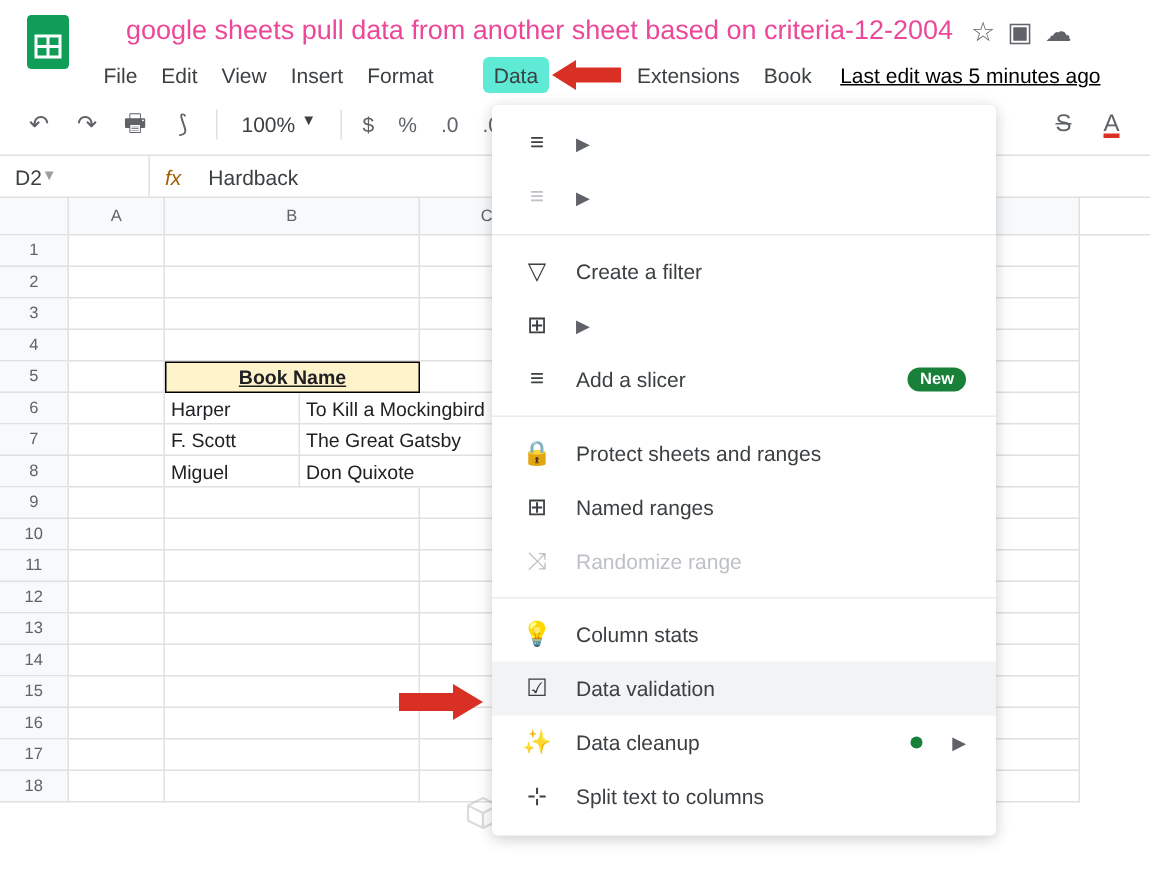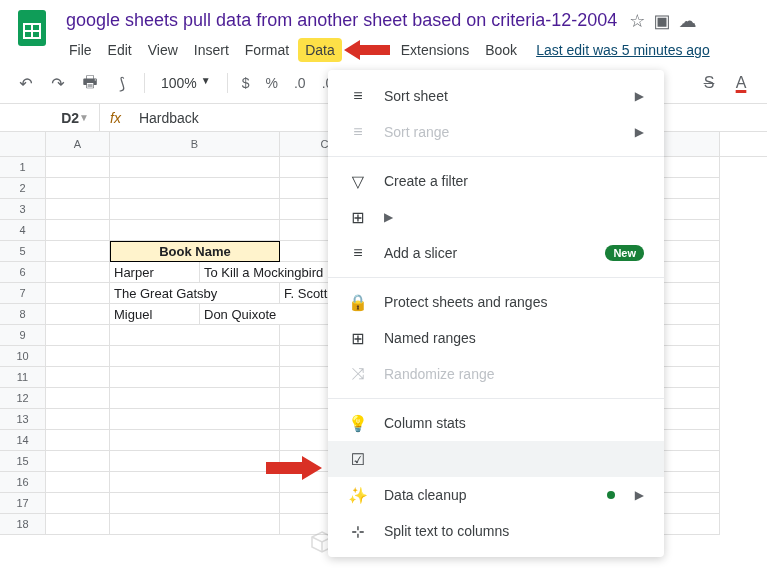--- a/index.html
+++ b/index.html
@@ -2,49 +2,49 @@
 <html><head>
 <meta charset="utf-8">
 <style>
 * { box-sizing: border-box; margin: 0; padding: 0; font-family: Arial, sans-serif; }
 body { background: #fff; width: 767px; height: 580px; overflow: hidden; position: relative; }
 
 .header { display: flex; align-items: flex-start; padding: 8px 12px 0; gap: 10px; }
 .logo { width: 40px; height: 40px; display: flex; align-items: center; justify-content: center; }
 .doc-info { flex: 1; }
 .doc-title-row { display: flex; align-items: center; gap: 8px; }
-.doc-title { font-size: 18px; color: #4c1d95; padding: 2px 4px; }
+.doc-title { font-size: 18px; color: #ec4899; padding: 2px 4px; margin-left: 18px; }
 .star-icon, .move-icon, .cloud-icon { color: #5f6368; font-size: 18px; }
 .menubar { display: flex; gap: 2px; margin-top: 4px; align-items: center; }
 .menu-item { padding: 4px 7px; font-size: 14px; color: #3c4043; cursor: pointer; border-radius: 4px; }
-.menu-item.active { background: #fde047; }
-.last-edit { font-size: 14px; color: #0c4a6e; text-decoration: underline; margin-left: 10px; white-space: nowrap; }
+.menu-item.active { background: #5eead4; margin-left: 24px; }
+.last-edit { font-size: 14px; color: #000000; text-decoration: underline; margin-left: 10px; white-space: nowrap; }
 
 .toolbar { display: flex; align-items: center; gap: 4px; padding: 6px 12px; border-bottom: 1px solid #e0e0e0; }
 .tb-btn { width: 28px; height: 28px; display: flex; align-items: center; justify-content: center; color: #5f6368; cursor: pointer; font-size: 16px; }
 .tb-sep { width: 1px; height: 20px; background: #e0e0e0; margin: 0 4px; }
 .zoom { display: flex; align-items: flex-start; gap: 4px; padding: 0 8px; font-size: 14px; color: #3c4043; }
 .tb-text { font-size: 14px; color: #5f6368; padding: 0 6px; }
 
 .formula-bar { display: flex; align-items: center; border-bottom: 1px solid #e0e0e0; height: 28px; }
-.cell-ref { width: 100px; padding: 0 10px; font-size: 14px; color: #3c4043; border-right: 1px solid #e0e0e0; display: flex; align-items: center; justify-content: flex-end; height: 100%; font-weight: bold; }
+.cell-ref { width: 100px; padding: 0 10px; font-size: 14px; color: #3c4043; border-right: 1px solid #e0e0e0; display: flex; align-items: center; justify-content: flex-start; height: 100%; }
 .fx { padding: 0 10px; font-style: italic; color: #a16207; font-size: 14px; }
 .formula-input { flex: 1; border: none; outline: none; font-size: 14px; padding: 0 8px; color: #3c4043; }
 
 .sheet { position: relative; }
 .col-headers { display: flex; background: #fff; border-bottom: 1px solid #e0e0e0; }
 .corner { width: 46px; height: 24px; border-right: 1px solid #e0e0e0; background: #f8f9fa; }
 .col-h { height: 24px; border-right: 1px solid #e0e0e0; display: flex; align-items: center; justify-content: center; font-size: 11px; color: #5f6368; background: #f8f9fa; }
 .col-a { width: 64px; } .col-b { width: 170px; } .col-c { width: 90px; } .col-d { width: 90px; } .col-e { width: 90px; } .col-f { width: 170px; }
 
 .rows { }
 .row { display: flex; height: 21px; }
 .row-h { width: 46px; border-right: 1px solid #e0e0e0; border-bottom: 1px solid #e0e0e0; display: flex; align-items: center; justify-content: center; font-size: 11px; color: #5f6368; background: #f8f9fa; }
 .cell { border-right: 1px solid #e0e0e0; border-bottom: 1px solid #e0e0e0; font-size: 13px; padding: 2px 4px; color: #202124; overflow: hidden; white-space: nowrap; display: flex; align-items: center; }
-.cell.header-cell { background: #fff3cc; font-weight: bold; justify-content: center; border: 1px solid #000; }
+.cell.header-cell { background: #fff3cc; font-weight: bold; justify-content: center; border: 1px solid #000; text-decoration: underline; }
 
 .dropdown { position: absolute; left: 328px; top: 70px; width: 336px; background: #fff; box-shadow: 0 2px 10px rgba(0,0,0,0.2); border-radius: 4px; padding: 8px 0; z-index: 100; }
 .dd-item { display: flex; align-items: center; padding: 6px 20px; font-size: 14px; color: #3c4043; cursor: pointer; gap: 16px; height: 36px; }
 .dd-item:hover, .dd-item.highlight { background: #f1f3f4; }
 .dd-item.disabled { color: #bdc1c6; }
 .dd-icon { width: 20px; display: flex; justify-content: center; font-size: 16px; }
 .dd-label { flex: 1; }
 .dd-arrow { color: #5f6368; font-size: 12px; }
 .dd-sep { height: 1px; background: #e8eaed; margin: 6px 0; }
 .new-badge { background: #188038; color: #fff; font-size: 11px; padding: 2px 8px; border-radius: 10px; font-weight: bold; }
@@ -188,22 +188,22 @@
         <div class="cell col-a"></div>
         <div class="cell col-c">Harper</div>
         <div class="cell col-b">To Kill a Mockingbird</div>
         <div class="cell col-d"></div>
         <div class="cell col-e"></div>
         <div class="cell col-f"></div>
       </div>
       <div class="row">
         <div class="row-h">7</div>
         <div class="cell col-a"></div>
+        <div class="cell col-c">F. Scott</div>
         <div class="cell col-b">The Great Gatsby</div>
-        <div class="cell col-c">F. Scott</div>
         <div class="cell col-d"></div>
         <div class="cell col-e"></div>
         <div class="cell col-f"></div>
       </div>
       <div class="row">
         <div class="row-h">8</div>
         <div class="cell col-a"></div>
         <div class="cell col-c">Miguel</div>
         <div class="cell col-b">Don Quixote</div>
         <div class="cell col-d"></div>
@@ -299,26 +299,24 @@
         <div class="cell col-d"></div>
         <div class="cell col-e"></div>
         <div class="cell col-f"></div>
       </div>
     </div>
 </div>
 
 <div class="dropdown" id="dropdown">
     <div class="dd-item">
       <span class="dd-icon">≡</span>
-      <span class="dd-label">Sort sheet</span>
       <span class="dd-arrow">▶</span>
     </div>
     <div class="dd-item disabled">
       <span class="dd-icon">≡</span>
-      <span class="dd-label">Sort range</span>
       <span class="dd-arrow">▶</span>
     </div>
     <div class="dd-sep"></div>
     <div class="dd-item">
       <span class="dd-icon">▽</span>
       <span class="dd-label">Create a filter</span>
     </div>
     <div class="dd-item">
       <span class="dd-icon">⊞</span>
       <span class="dd-arrow">▶</span>
@@ -341,20 +339,21 @@
       <span class="dd-icon">⤨</span>
       <span class="dd-label">Randomize range</span>
     </div>
     <div class="dd-sep"></div>
     <div class="dd-item">
       <span class="dd-icon">💡</span>
       <span class="dd-label">Column stats</span>
     </div>
     <div class="dd-item highlight">
       <span class="dd-icon">☑</span>
+      <span class="dd-label">Data validation</span>
     </div>
     <div class="dd-item">
       <span class="dd-icon">✨</span>
       <span class="dd-label">Data cleanup</span>
       <span class="green-dot"></span>
       <span class="dd-arrow">▶</span>
     </div>
     <div class="dd-item">
       <span class="dd-icon">⊹</span>
       <span class="dd-label">Split text to columns</span>

